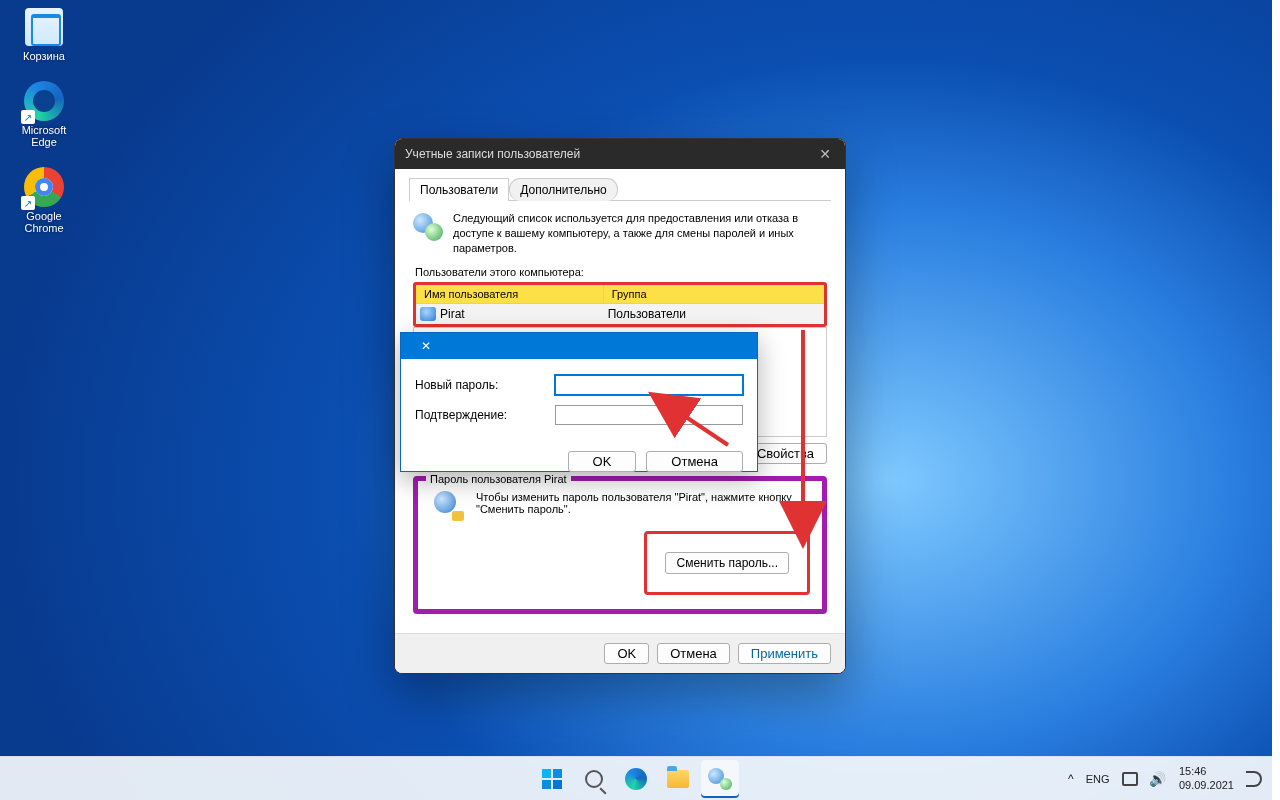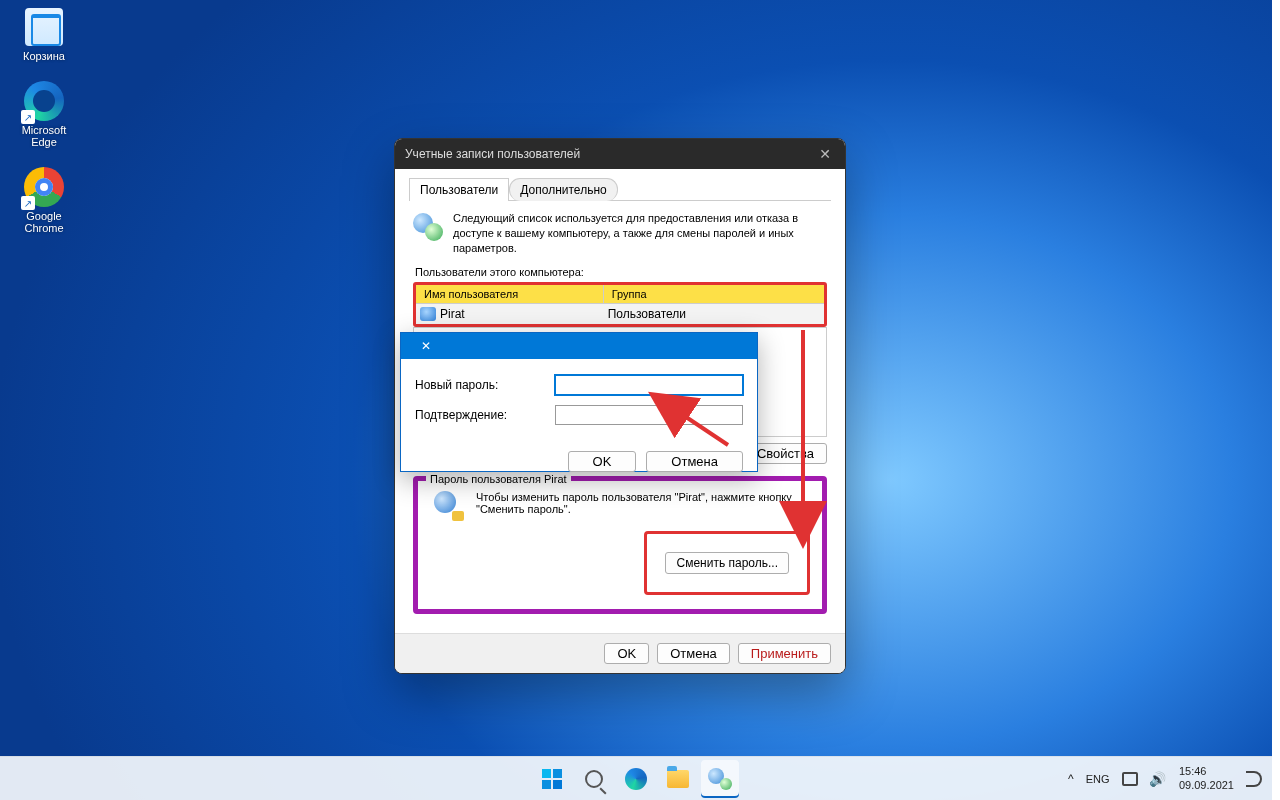--- a/index.html
+++ b/index.html
@@ -74,21 +74,21 @@
 .pw-row { display:flex; gap:12px; }
 .pw-row .uicn{ width:34px;height:30px;flex:none;position:relative;}
 .pw-row .uicn::before{content:"";position:absolute;left:4px;top:0;width:22px;height:22px;border-radius:50%;background:radial-gradient(circle at 35% 35%,#cfe8ff,#2f7cd0);}
 .pw-row .uicn::after{content:"";position:absolute;right:0;bottom:0;width:12px;height:10px;background:#f0c23e;border-radius:2px;}
 
 .change-wrap { display:flex; justify-content:flex-end; margin-top:10px;}
 .change-red { border:3px solid #e03232; border-radius:4px; padding:18px;}
 .change-btn { font-size:12px; padding:3px 10px; border:1px solid #adadad; background:#fdfdfd; border-radius:3px; }
 
 .dlg-footer { position:absolute; bottom:0; left:0; right:0; height:40px; background:#f0f0f0; display:flex; justify-content:flex-end; align-items:center; gap:8px; padding:0 14px; border-top:1px solid #ddd;}
-.dlg-footer .wbtn:last-child { color:#b91c1c; }
+.dlg-footer .wbtn:last-child { color:#0369a1; }
 
 
 .modal {
   position:absolute; left:400px; top:332px; width:358px; height:140px;
   background:#fff; border:1px solid #0a66c3; box-shadow:0 8px 25px rgba(0,0,0,.3);
 }
 .modal .mtb { height:26px; background:#0078d7; color:#fff; display:flex; align-items:center; padding:0 8px; font-size:12px;}
 .modal .mtb .mttl{flex:1;}
 .modal .mtb .mclose{width:34px;height:26px;margin-right:-8px;display:flex;align-items:center;justify-content:center;background:#0078d7;}
 .mbody { padding:16px 14px; font-size:12px; }

